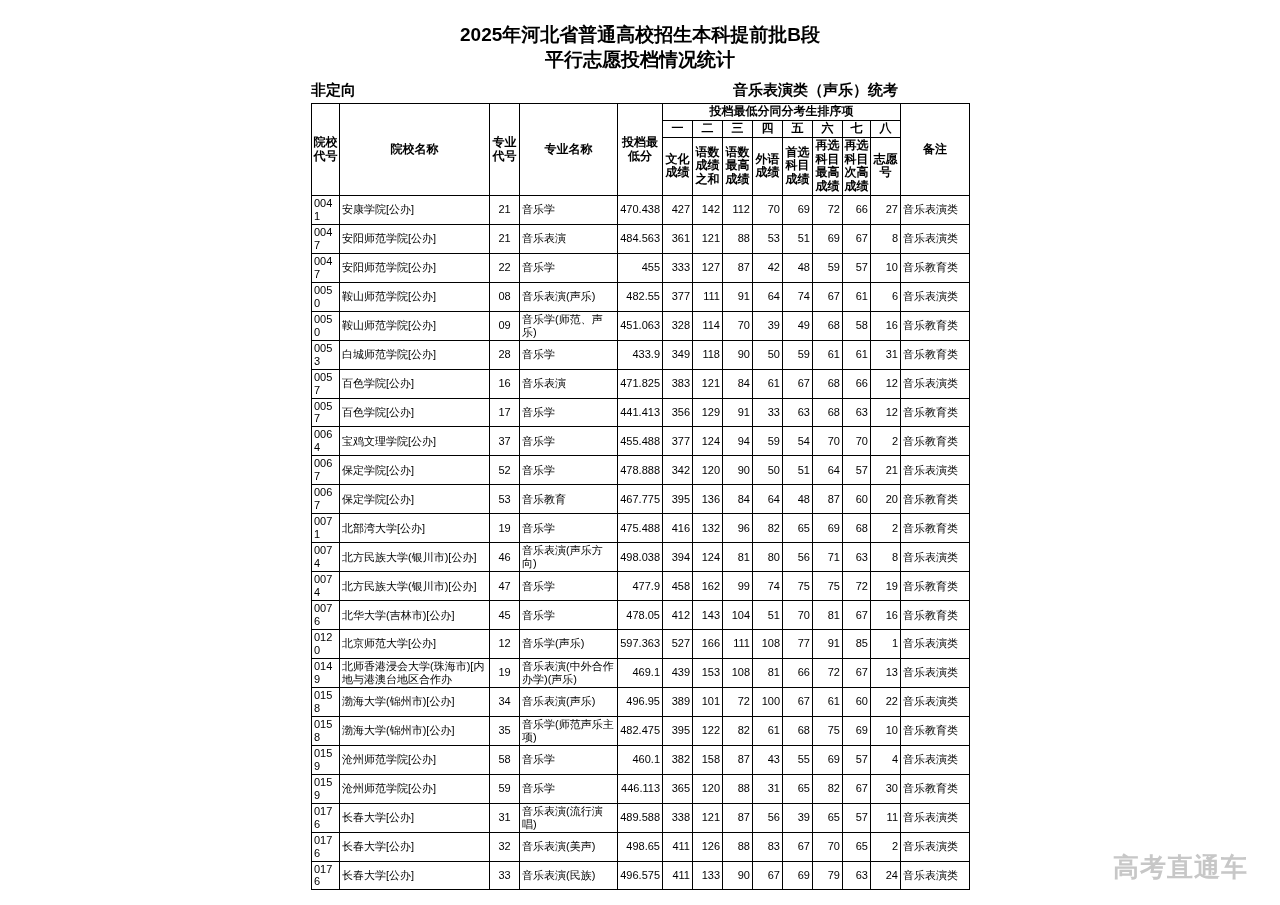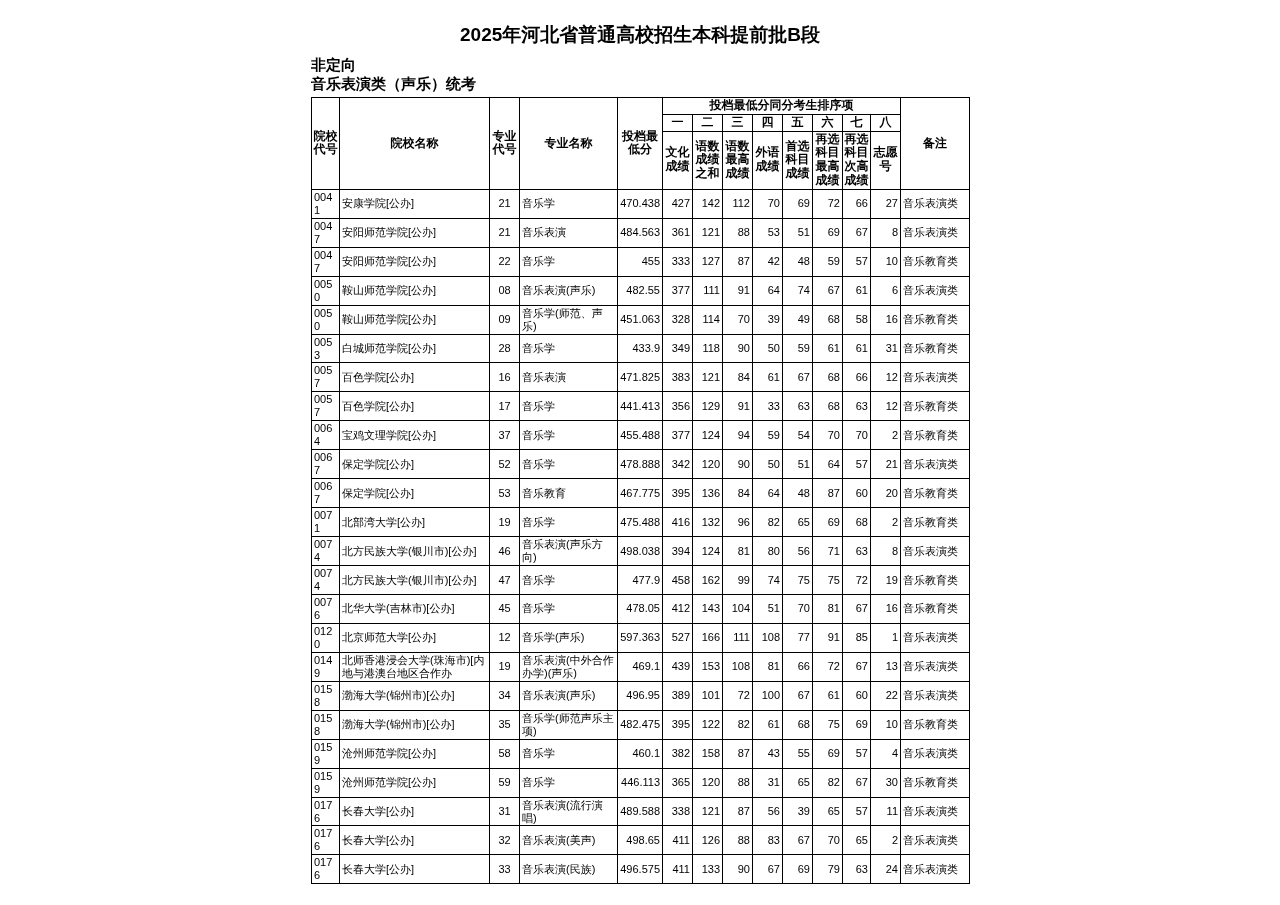--- a/index.html
+++ b/index.html
@@ -25,21 +25,20 @@
     margin: 0 auto;
   }
   .labels-row {
     display: flex;
     justify-content: space-between;
     align-items: flex-start;
     margin-top: 9px;
     margin-bottom: 3px;
     font-weight: bold;
     font-size: 15px;
-    flex-direction: column;
   }
   .labels-row .right-label { margin-right: 71px; font-family: Liberation Serif, serif; }
   table.stat-table {
     table-layout: fixed;
     width: 658px;
     border-collapse: collapse;
   }
   .stat-table th, .stat-table td {
     border: 1px solid #000000;
     vertical-align: middle;
@@ -74,20 +73,21 @@
     letter-spacing: 1px;
   }
 </style>
 </head>
 <body>
 
 <div class="page">
 
   <div class="titles">
     <div>2025年河北省普通高校招生本科提前批B段</div>
+    <div>平行志愿投档情况统计</div>
   </div>
 
   <div class="content">
 
     <div class="labels-row">
       <span class="left-label">非定向</span>
       <span class="right-label">音乐表演类（声乐）统考</span>
     </div>
 
     <table class="stat-table">
@@ -521,13 +521,14 @@
             <td class="a-r">79</td>
             <td class="a-r">63</td>
             <td class="a-r">24</td>
             <td class="a-l">音乐表演类</td>
           </tr>
         </tbody>
     </table>
 
   </div>
 
+  <div class="watermark">高考直通车</div>
 </div>
 
 </body></html>

